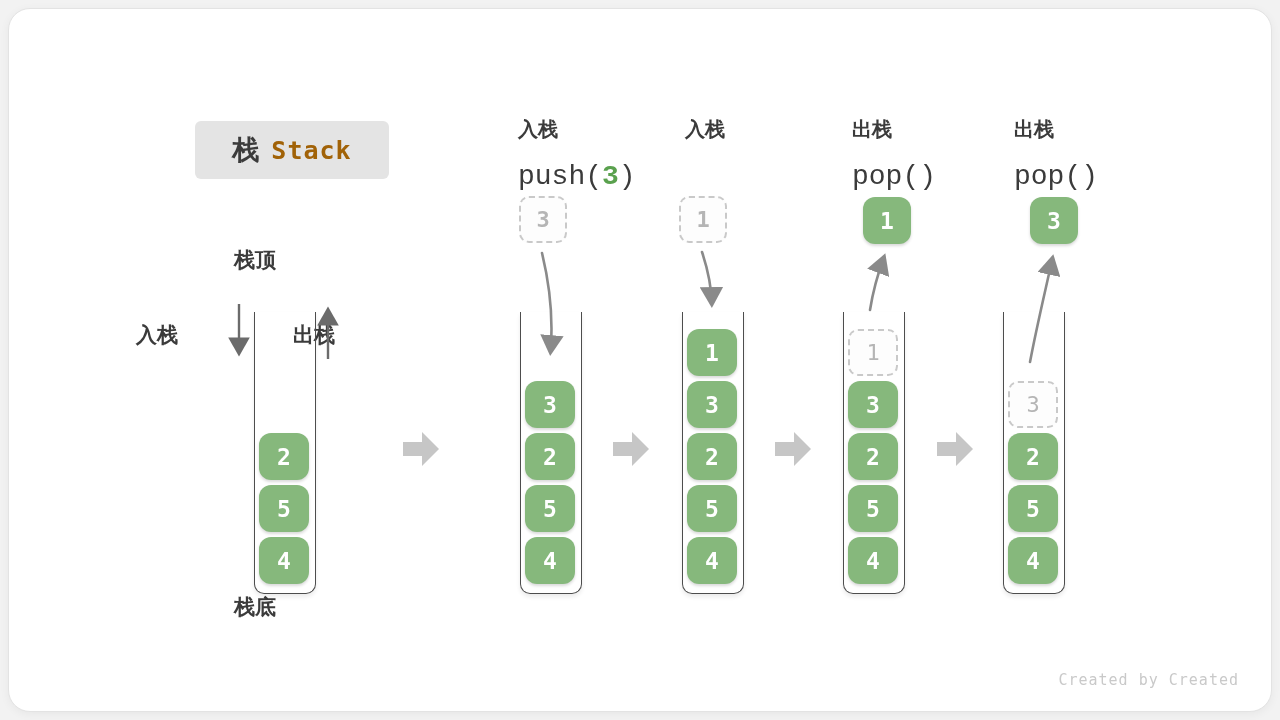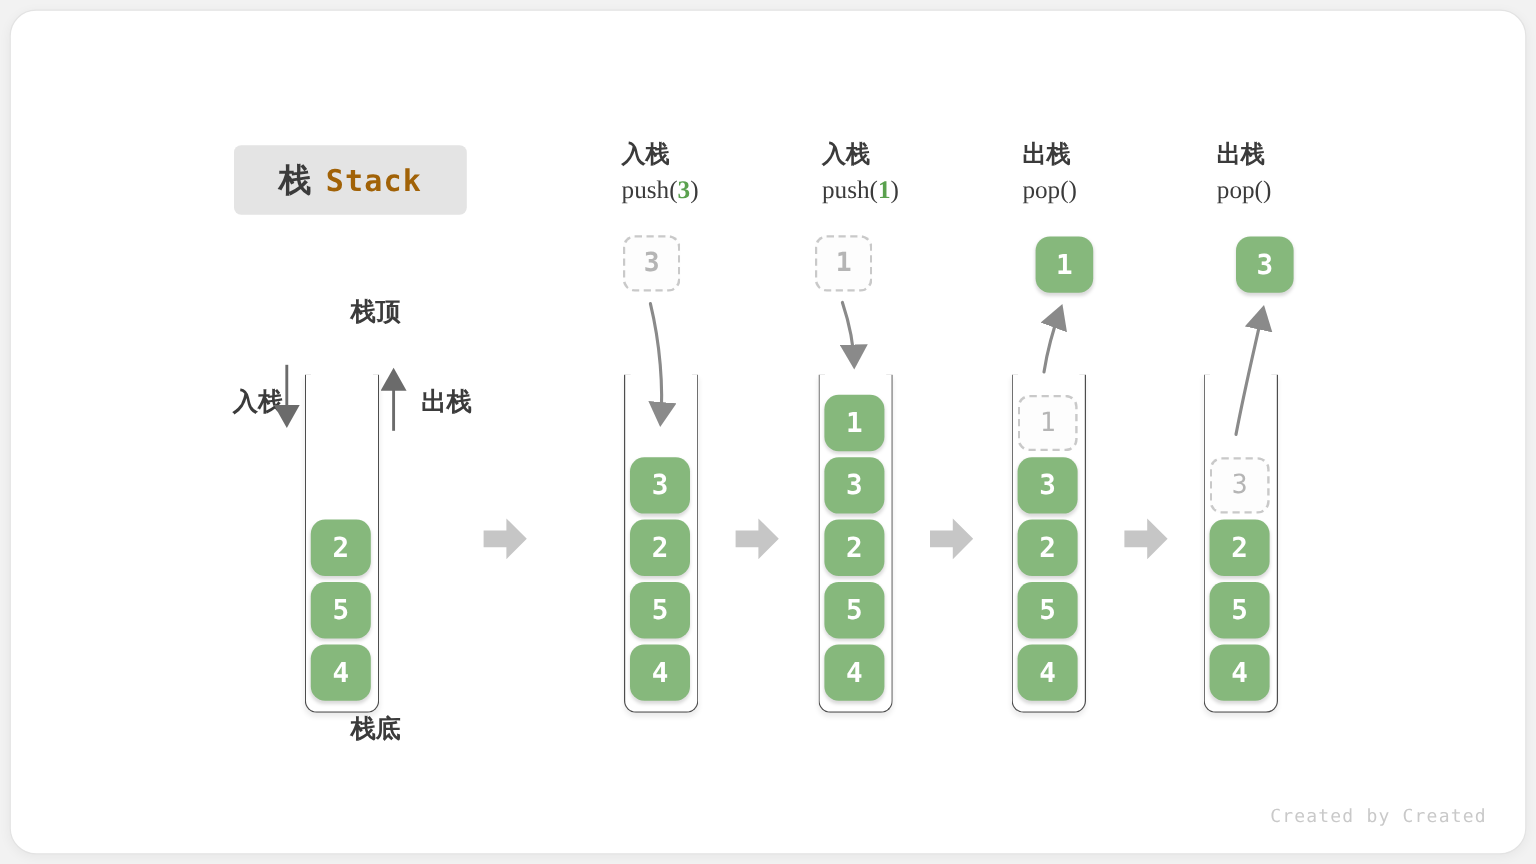--- a/index.html
+++ b/index.html
@@ -16,24 +16,24 @@
   .title-box{
     position:absolute;left:186px;top:112px;width:194px;height:58px;
     background:#e4e4e4;border-radius:6px;
     display:flex;align-items:center;justify-content:center;gap:12px;
   }
   .title-zh{font-size:27px;font-weight:700;color:#3b3b3b;}
   .title-en{font-family:"DejaVu Sans Mono",monospace;font-size:25px;font-weight:700;color:#a16207;letter-spacing:1px;}
 
   .op-label{position:absolute;top:108px;width:150px;}
   .op-zh{font-size:20px;font-weight:700;color:#3b3b3b;line-height:24px;}
-  .op-code{margin-top:4px;font-family:Liberation Serif, serif;font-size:21px;color:#3b3b3b;line-height:26px;}
+  .op-code{margin-top:23px;font-family:Liberation Mono, monospace;font-size:28px;color:#3b3b3b;line-height:26px;}
   .op-code .arg{color:#5aa14e;font-weight:700;}
 
-  .cjk-label{position:absolute;font-size:21px;font-weight:700;color:#3b3b3b;width:100px;text-align:right;}
+  .cjk-label{position:absolute;font-size:21px;font-weight:700;color:#3b3b3b;width:100px;text-align:left;}
 
   .stack{
     position:absolute;top:303px;width:60px;height:281px;
     border-left:1.6px solid #4d4d4d;border-right:1.6px solid #4d4d4d;border-bottom:1.6px solid #4d4d4d;
     border-radius:0 0 10px 10px;
     box-shadow:0 3px 4px rgba(0,0,0,0.08);
   }
   .slot{
     position:absolute;left:4px;width:50px;height:47px;box-sizing:border-box;
     display:flex;align-items:center;justify-content:center;
@@ -67,21 +67,20 @@
     <span class="title-zh">栈</span>
     <span class="title-en">Stack</span>
   </div>
 
   <div class="op-label" style="left:509px;">
     <div class="op-zh">入栈</div>
     <div class="op-code"><span>push(</span><span class="arg">3</span><span>)</span></div>
   </div>
   <div class="op-label" style="left:676px;">
     <div class="op-zh">入栈</div>
-    <div class="op-code"><span>push(</span><span class="arg">1</span><span>)</span></div>
   </div>
   <div class="op-label" style="left:843px;">
     <div class="op-zh">出栈</div>
     <div class="op-code"><span>pop(</span><span class="arg"></span><span>)</span></div>
   </div>
   <div class="op-label" style="left:1005px;">
     <div class="op-zh">出栈</div>
     <div class="op-code"><span>pop(</span><span class="arg"></span><span>)</span></div>
   </div>
 

